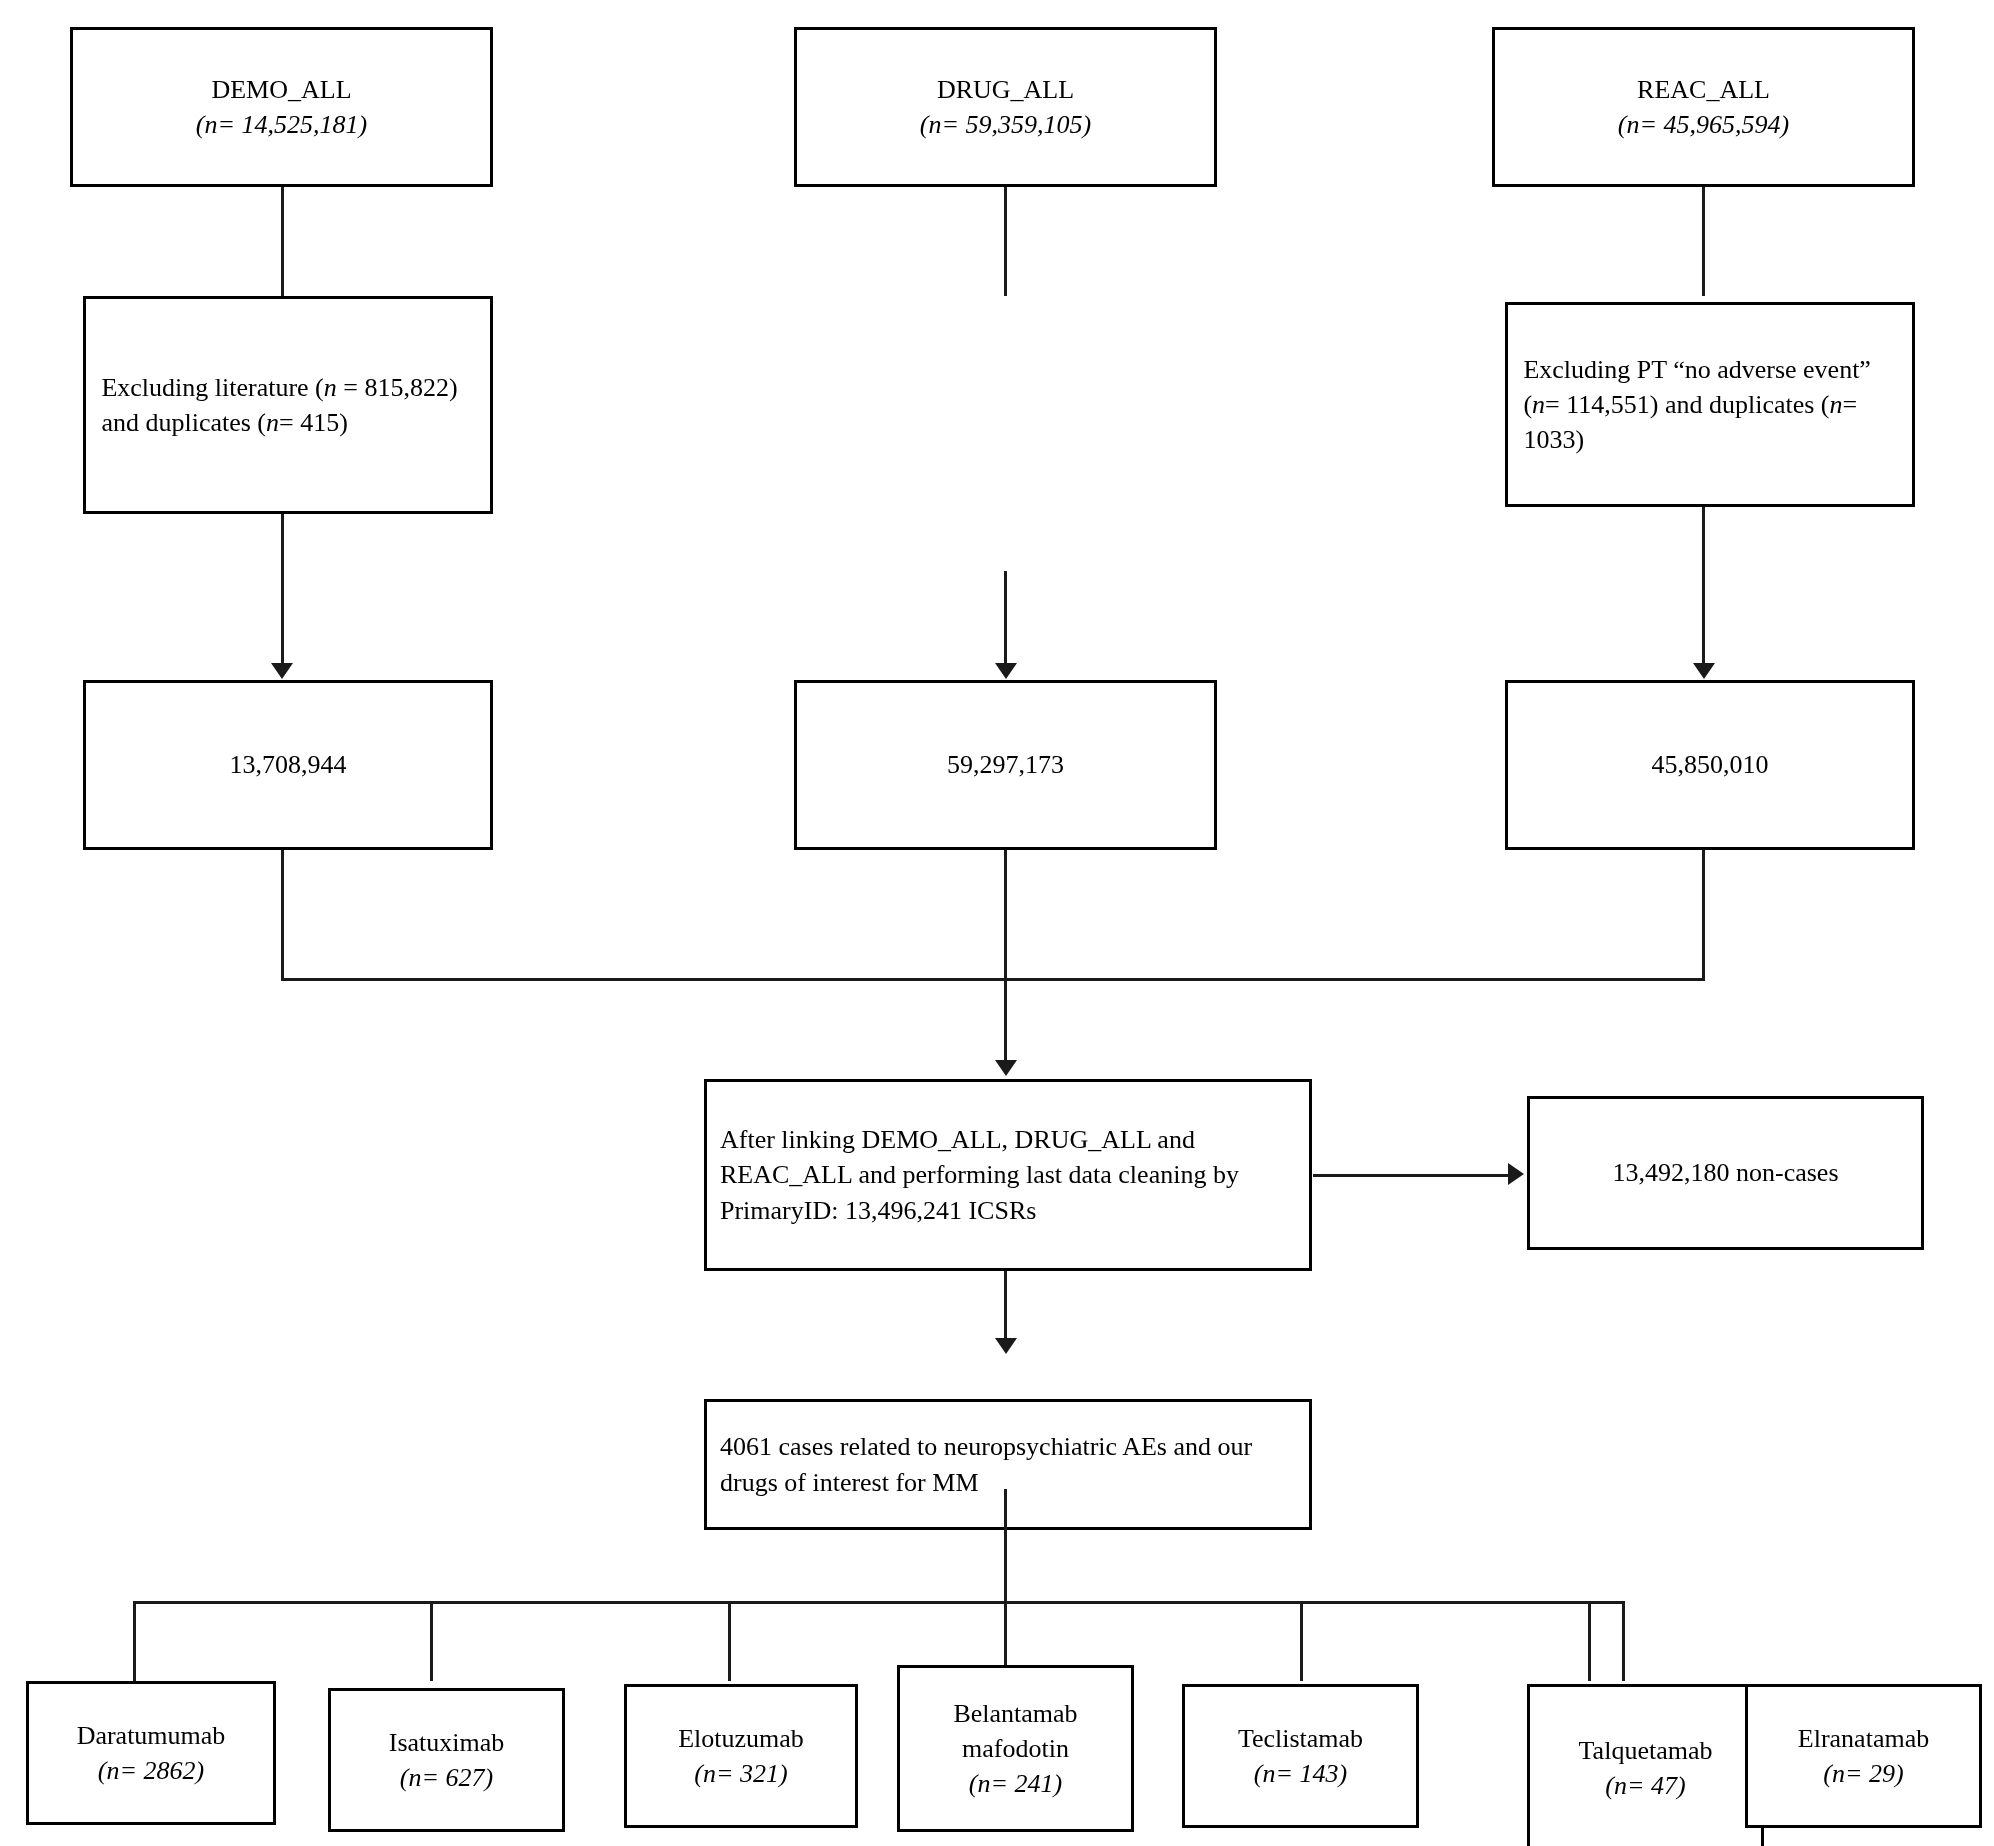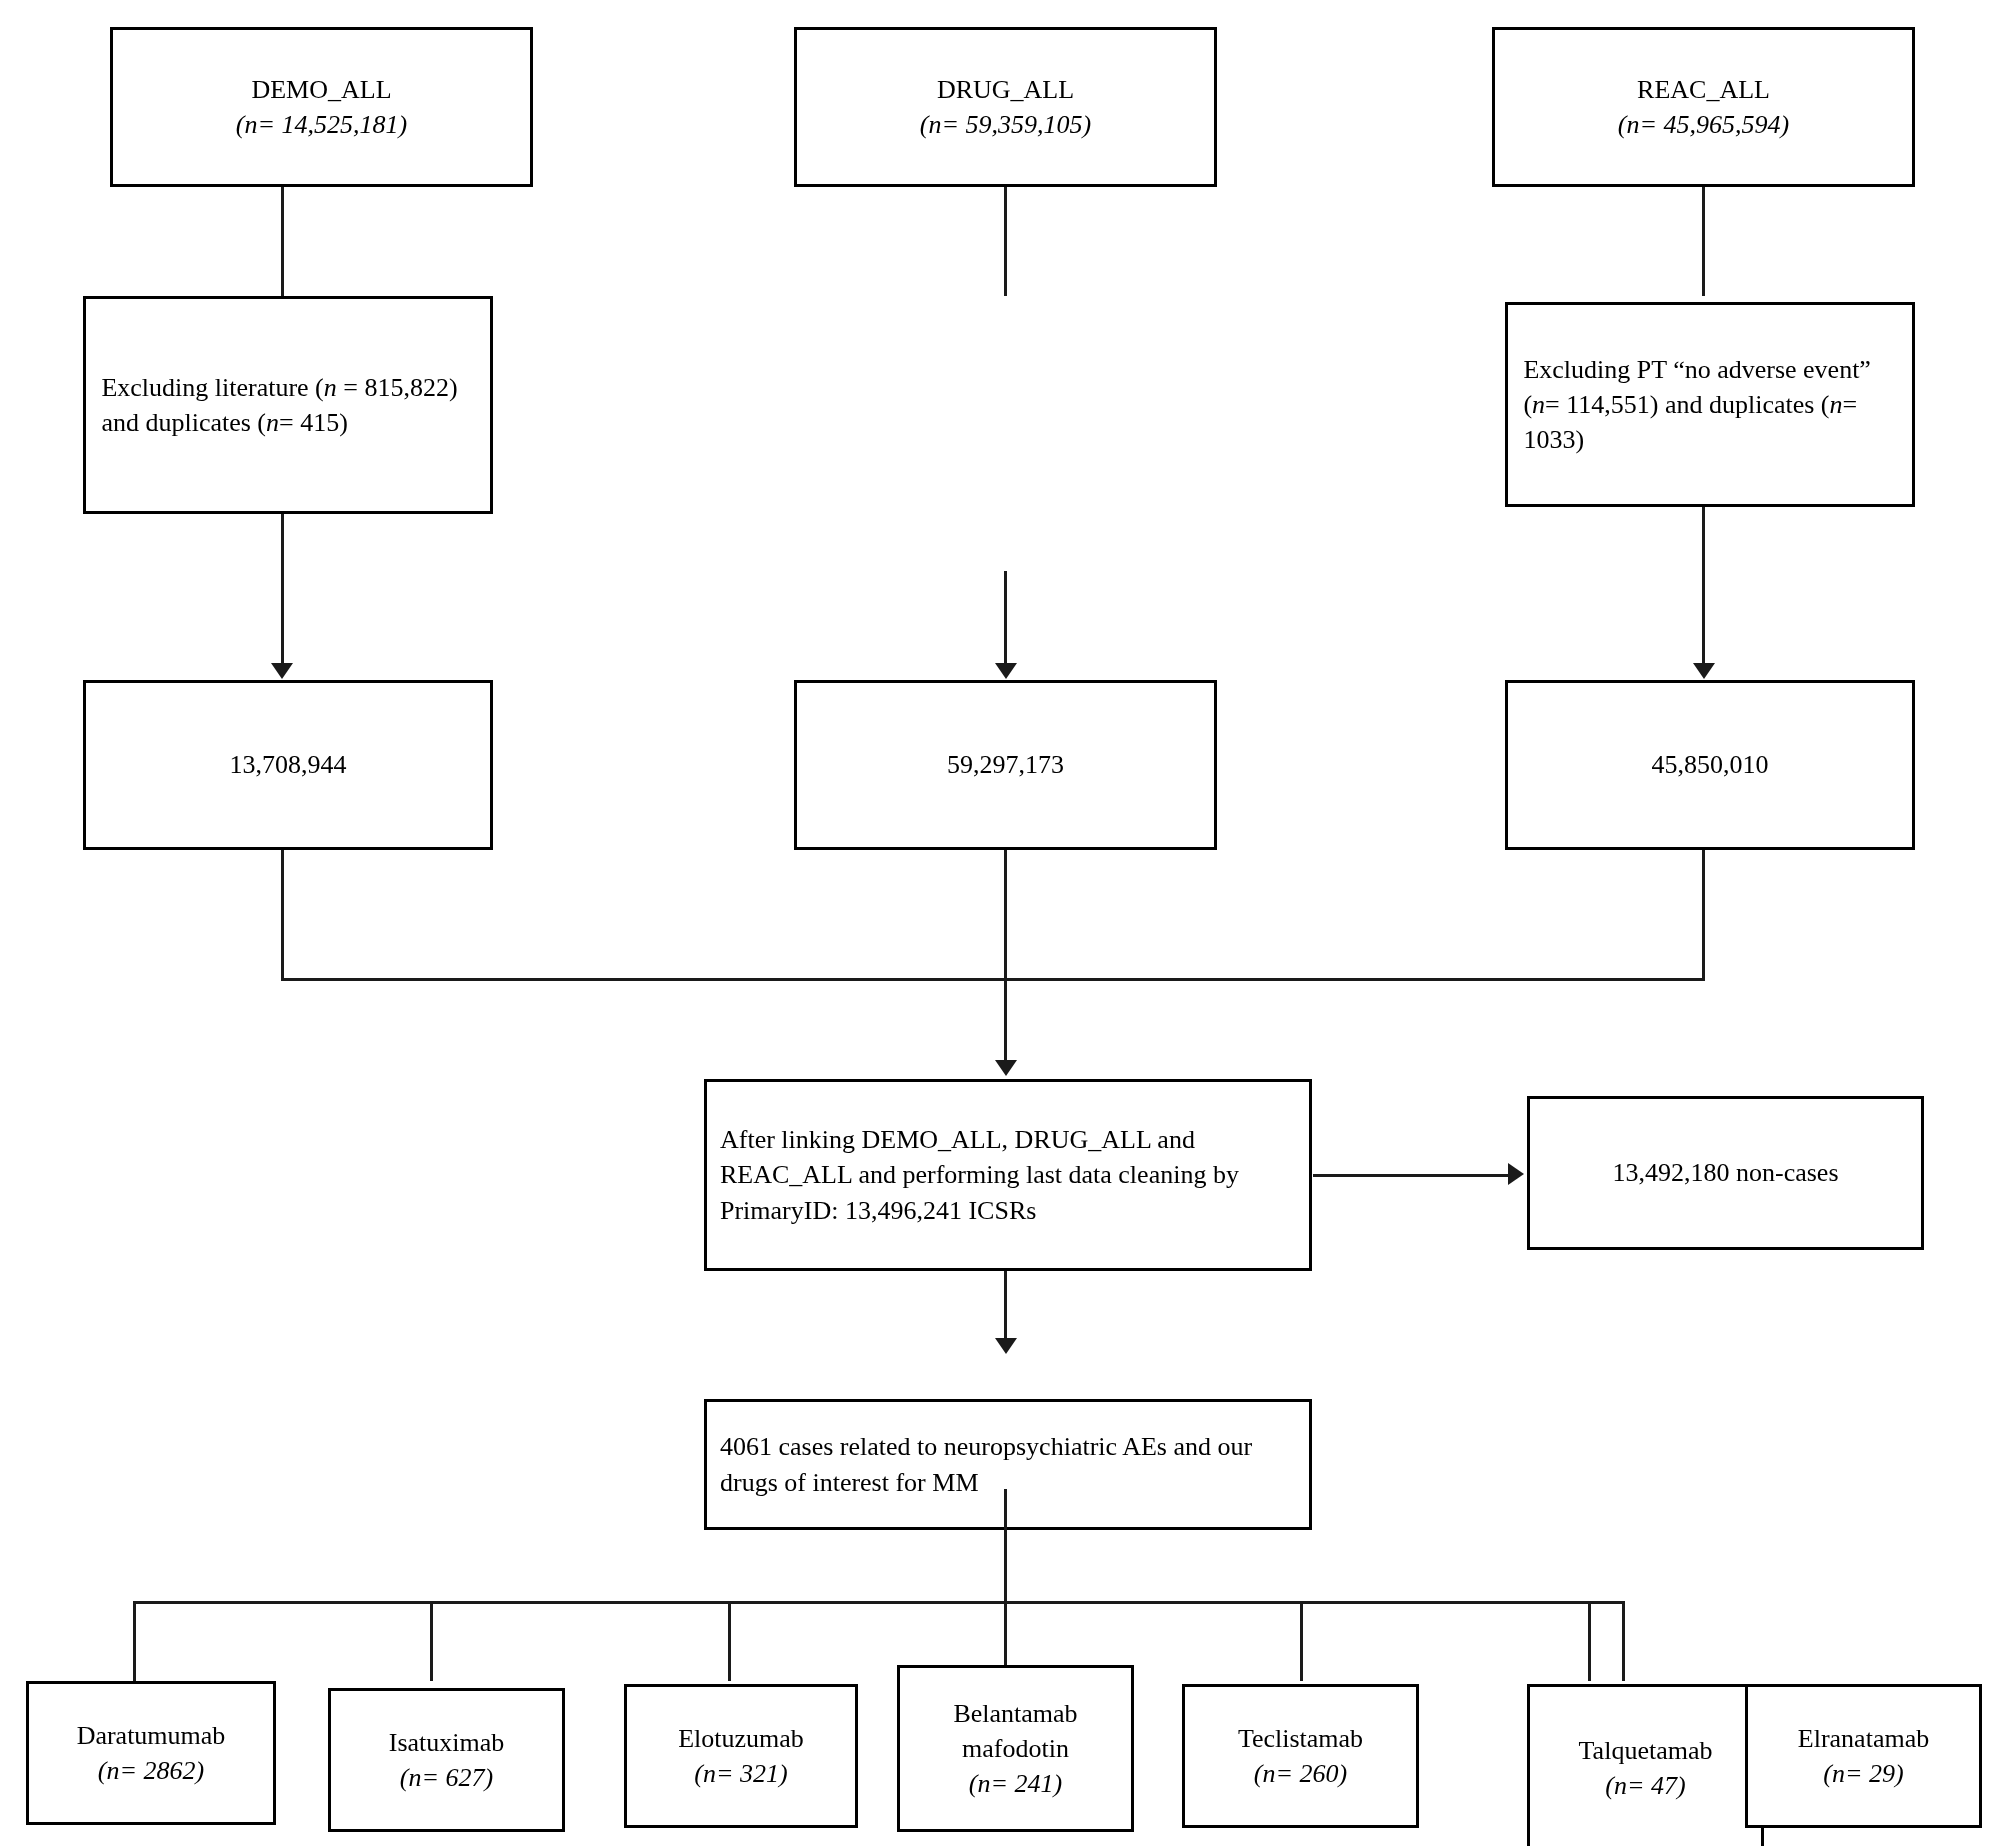--- a/index.html
+++ b/index.html
@@ -64,21 +64,21 @@
     border-bottom: 11px solid transparent;
     border-left: 16.7px solid #1a1a1a;
   }
   .it { font-style: italic; }
 </style>
 </head>
 <body>
 
 <div id="canvas">
 
-  <div class="box" style="left:70px; top:27px; width:423px; height:160px;margin-left:40px;">
+  <div class="box" style="left:70px; top:27px; width:423px; height:160px;">
     <div class="inner">
       <div>DEMO_ALL</div>
       <div class="it">(n= 14,525,181)</div>
     </div>
   </div>
 
   <div class="box" style="left:794px; top:27px; width:423px; height:160px;">
     <div class="inner">
       <div>DRUG_ALL</div>
       <div class="it">(n= 59,359,105)</div>
@@ -192,21 +192,21 @@
   <div class="box" style="left:897px; top:1665px; width:237px; height:167px;">
     <div class="inner">
       <div>Belantamab mafodotin</div>
       <div class="it">(n= 241)</div>
     </div>
   </div>
 
   <div class="box" style="left:1182px; top:1684px; width:237px; height:144px;">
     <div class="inner">
       <div>Teclistamab</div>
-      <div class="it">(n= 260)</div>
+      <div class="it">(n= 143)</div>
     </div>
   </div>
 
   <div class="box" style="left:1527px; top:1684px; width:237px; height:168px;">
     <div class="inner">
       <div>Talquetamab</div>
       <div class="it">(n= 47)</div>
     </div>
   </div>
 

